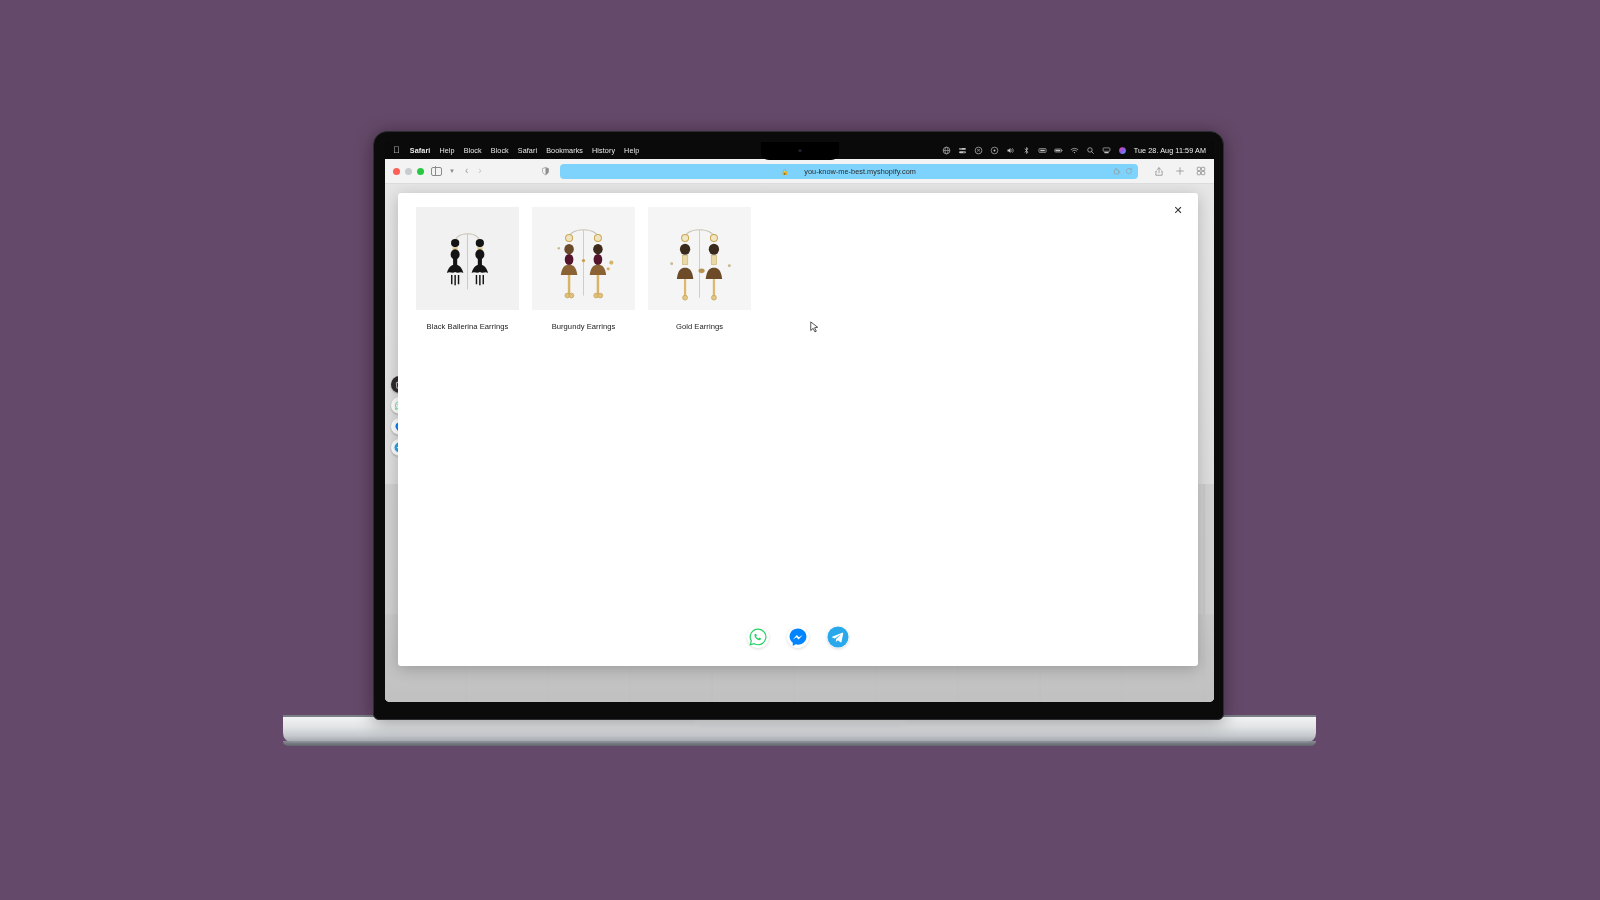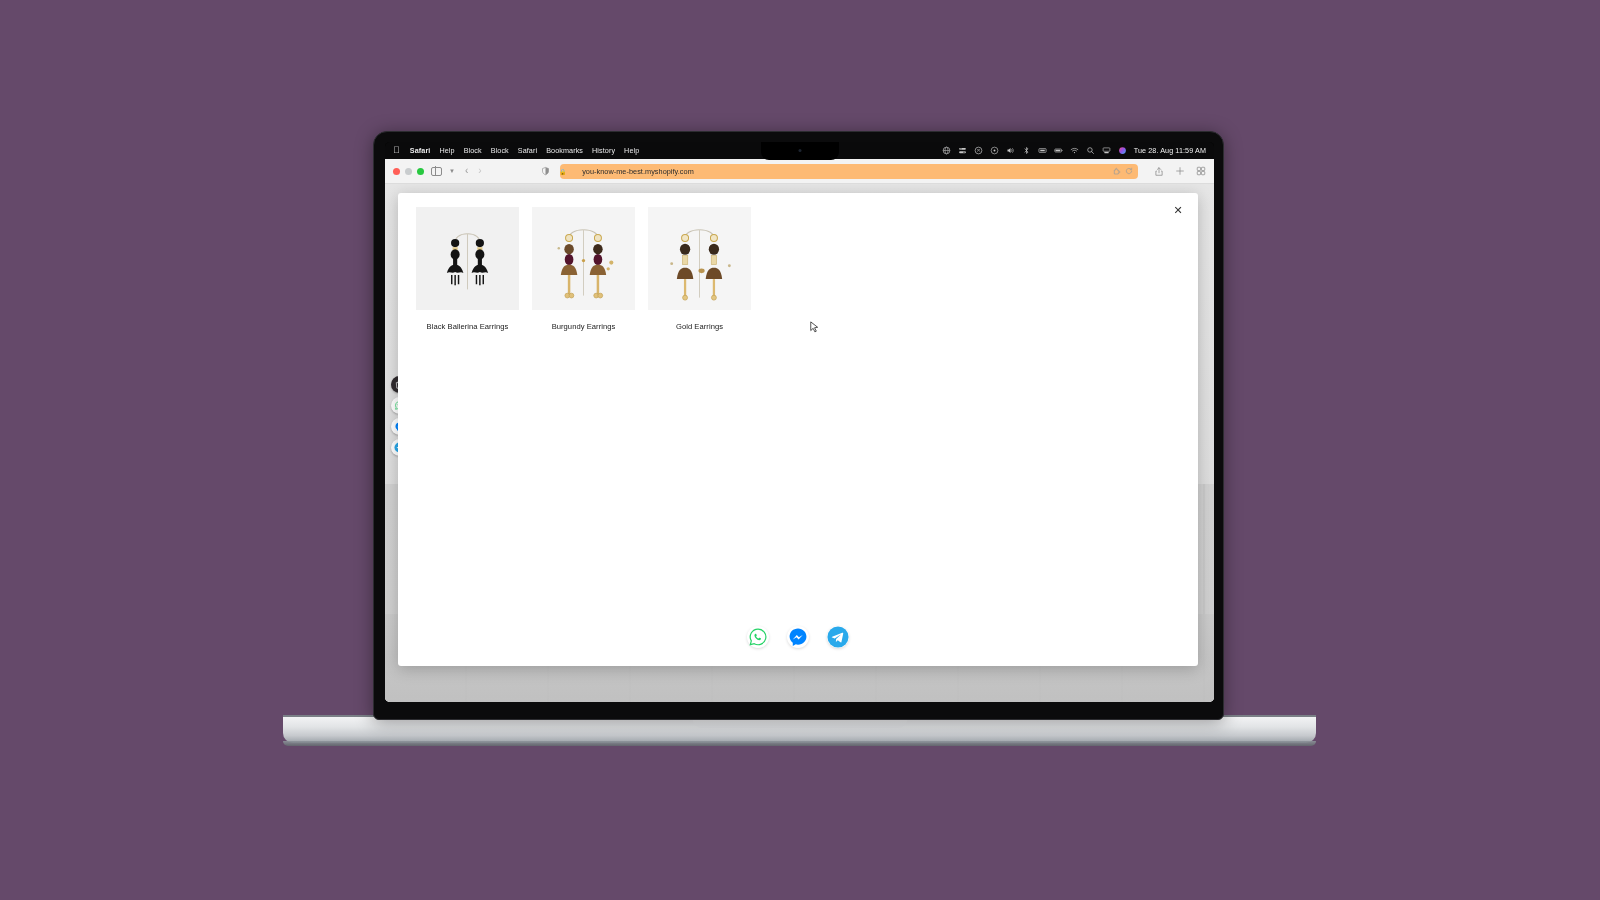--- a/index.html
+++ b/index.html
@@ -141,23 +141,23 @@
   .nav-arrows span.dim { color: #c6c6c6; }
 
   .shield {
     width: 9px; height: 10px;
     margin-left: 52px;
     position: relative;
   }
   .urlbar {
     flex: 1;
     height: 15px;
-    background: #fdba74;
+    background: #7dd3fc;
     border-radius: 4px;
-    display: flex; align-items: center; justify-content: flex-start;
+    display: flex; align-items: center; justify-content: center;
     position: relative;
     margin: 0 3px;
     gap: 12px;
   }
   .urlbar .lock { font-size: 6px; color:#6d6d6d; margin-right: 3px; }
   .urlbar .url-text { font-size: 7.3px; color: #2b2b2b; letter-spacing: .05px; }
   .urlbar .url-right {
     position:absolute; right: 5px; display:flex; align-items:center; gap:4px;
     font-size: 7px; color: #8d8d8d;
   }

